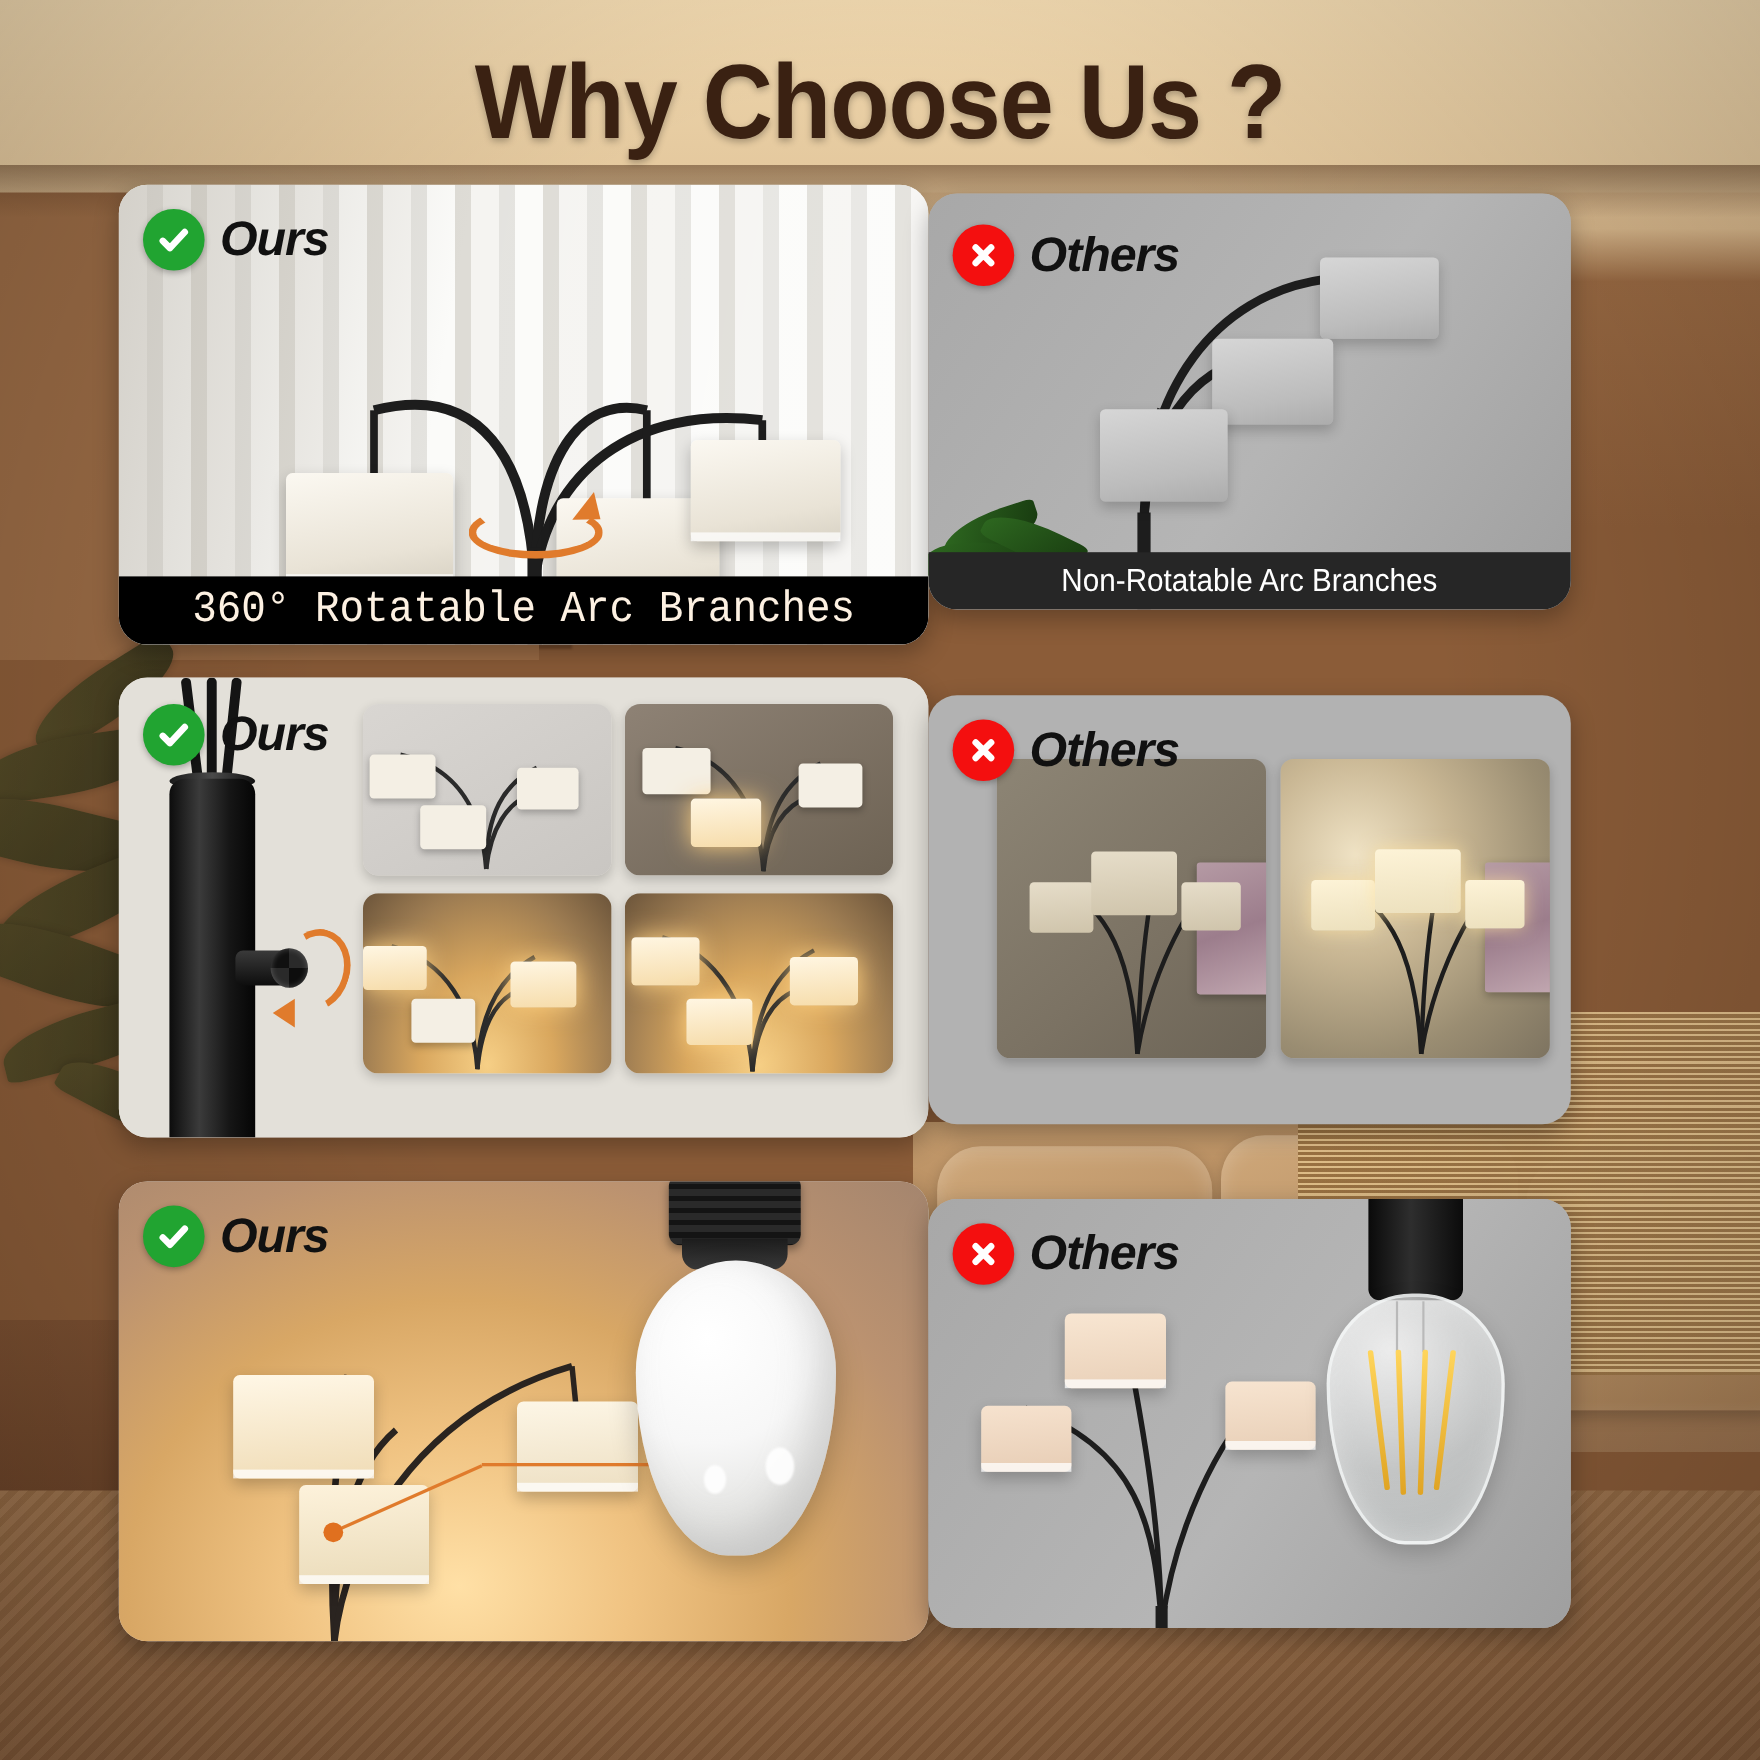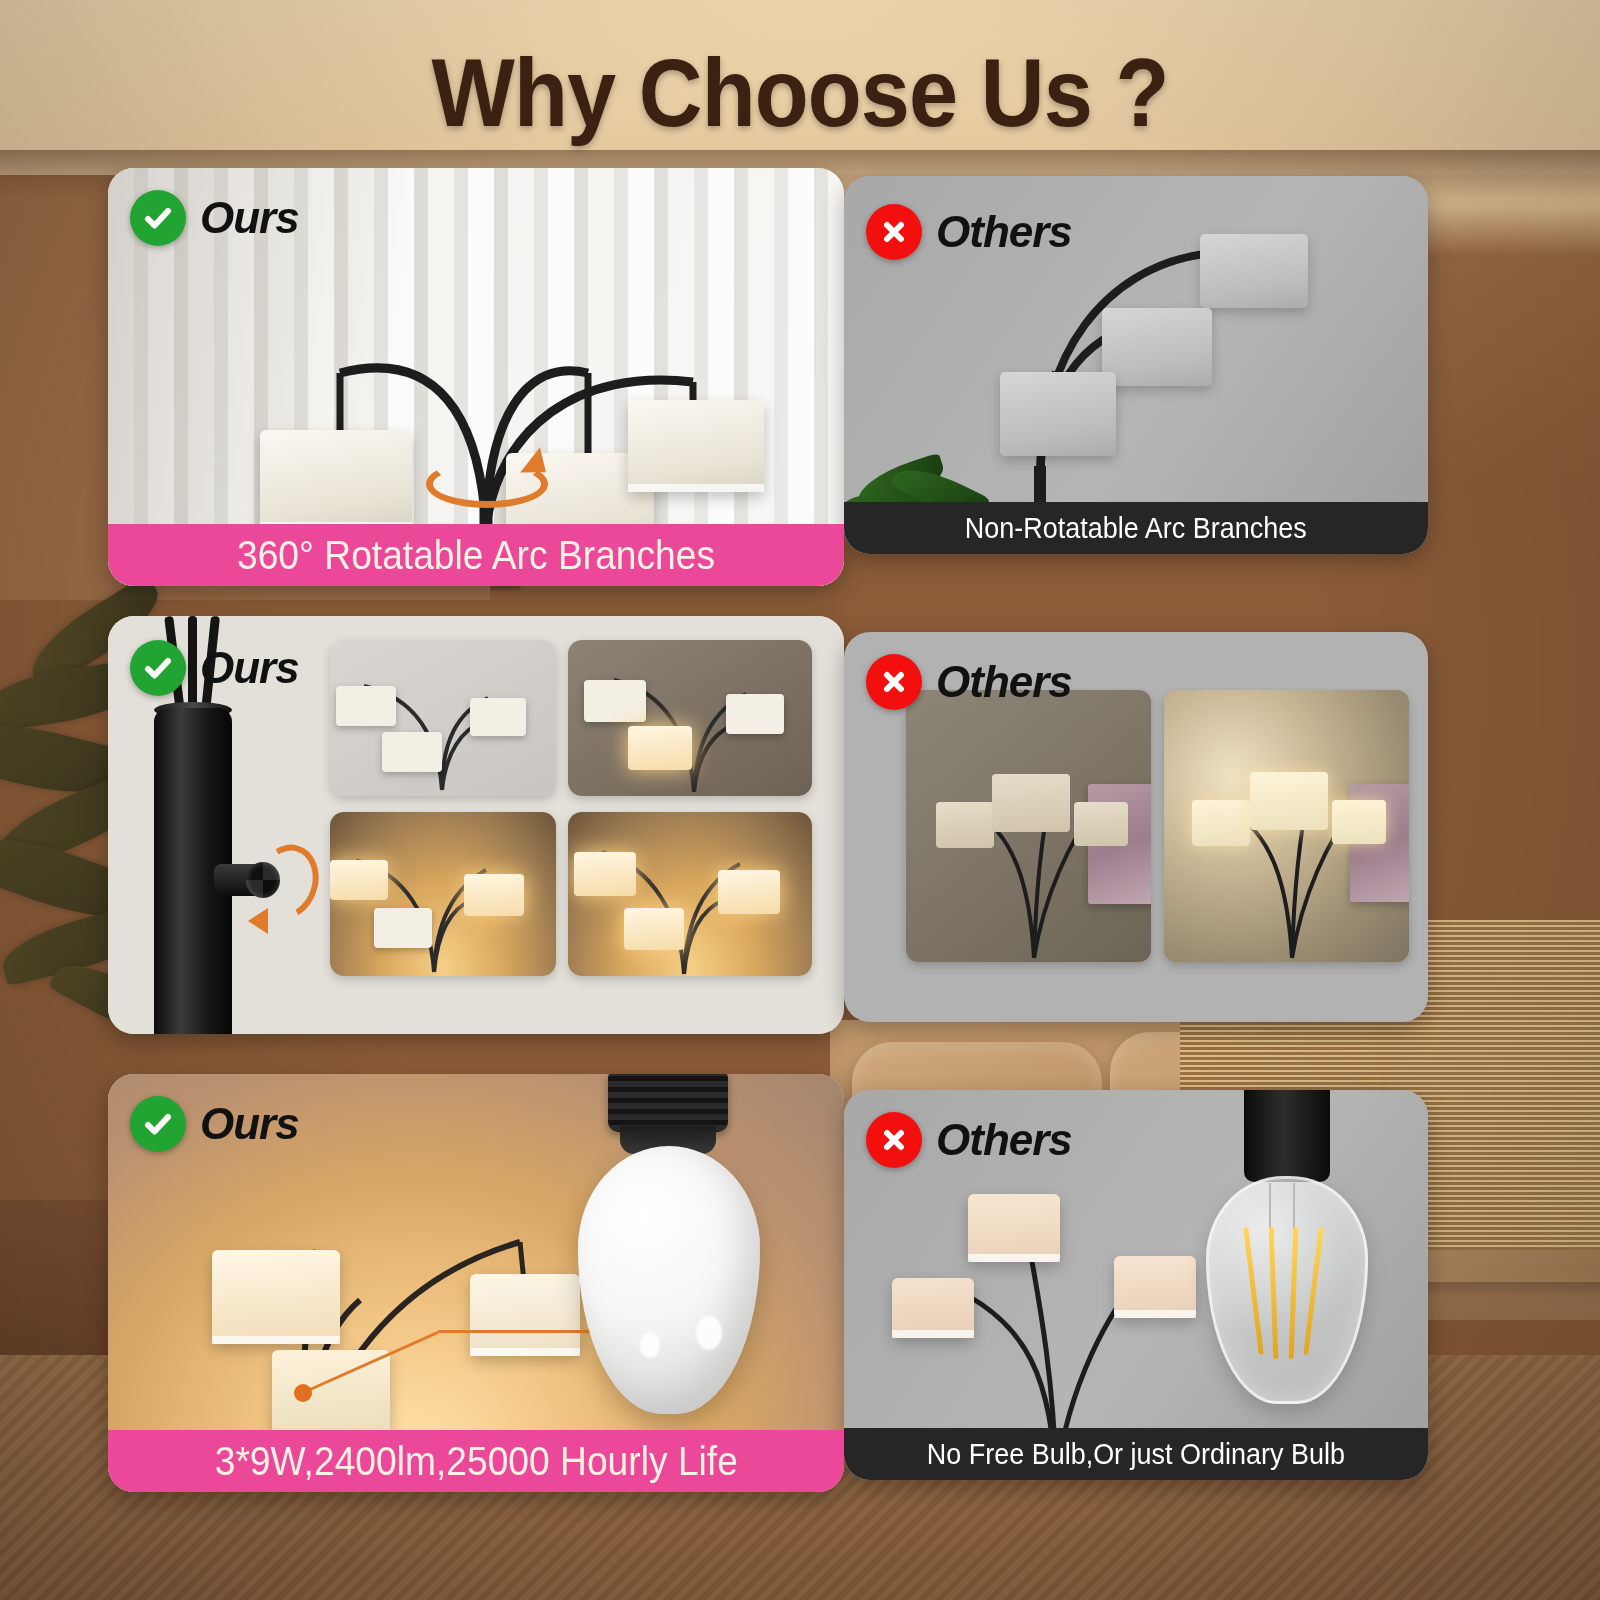--- a/index.html
+++ b/index.html
@@ -109,21 +109,21 @@
   .badge .label{
     font-size:44px; font-style:italic; font-weight:bold; color:#111;
     letter-spacing:-1px;
   }
 
   .caption{
     position:absolute; left:0; right:0; bottom:0;
     display:flex; align-items:center; justify-content:center;
     z-index:45;
   }
-  .caption.orange{ background:#ec4899; color:#fdf1e2; }
+  .caption.orange{ background:#000000; color:#fdf1e2;font-family:Liberation Mono, monospace; }
   .caption.dark{ background:#262626; color:#ffffff;margin-top:20px; }
   .caption span{ transform:scaleX(.93); white-space:nowrap; }
 
   
   #p1 { left:108px; top:168px; width:736px; height:418px; }
   #p1 .caption{ height:62px; font-size:40px; }
   .curtain{
     position:absolute; inset:0;
     background:
       repeating-linear-gradient(90deg,
@@ -526,23 +526,20 @@
 
   <div class="badge" style="left:22px; top:22px;">
     <span class="mark green">
       <svg width="34" height="34" viewBox="0 0 34 34">
           <path d="M7 18 L13.5 24.5 L27 10" stroke="#fff" stroke-width="6" fill="none" stroke-linecap="round" stroke-linejoin="round"></path>
         </svg>
     </span>
     <span class="label">Ours</span>
   </div>
 
-  <div class="caption orange">
-    <span>3*9W,2400lm,25000 Hourly Life</span>
-  </div>
 </div>
 
 <div class="panel others" id="p6">
   <div class="photo">
     <div class="greywall"></div>
 
     <svg width="584" height="390" style="position:absolute;left:0;top:0;">
       <path d="M212,388 C206,300 192,226 88,190" stroke="#1d1d1d" stroke-width="5" fill="none"></path>
       <path d="M212,388 C210,300 200,230 176,108" stroke="#1d1d1d" stroke-width="5" fill="none"></path>
       <path d="M212,388 C224,300 262,220 306,176" stroke="#1d1d1d" stroke-width="5" fill="none"></path>
@@ -566,16 +563,13 @@
 
   <div class="badge" style="left:22px; top:22px;">
     <span class="mark red">
       <svg width="34" height="34" viewBox="0 0 34 34">
           <path d="M10 10 L24 24 M24 10 L10 24" stroke="#fff" stroke-width="6" fill="none" stroke-linecap="round"></path>
         </svg>
     </span>
     <span class="label">Others</span>
   </div>
 
-  <div class="caption dark">
-    <span>No Free Bulb,Or just Ordinary Bulb</span>
-  </div>
 </div>
 
 </body></html>

